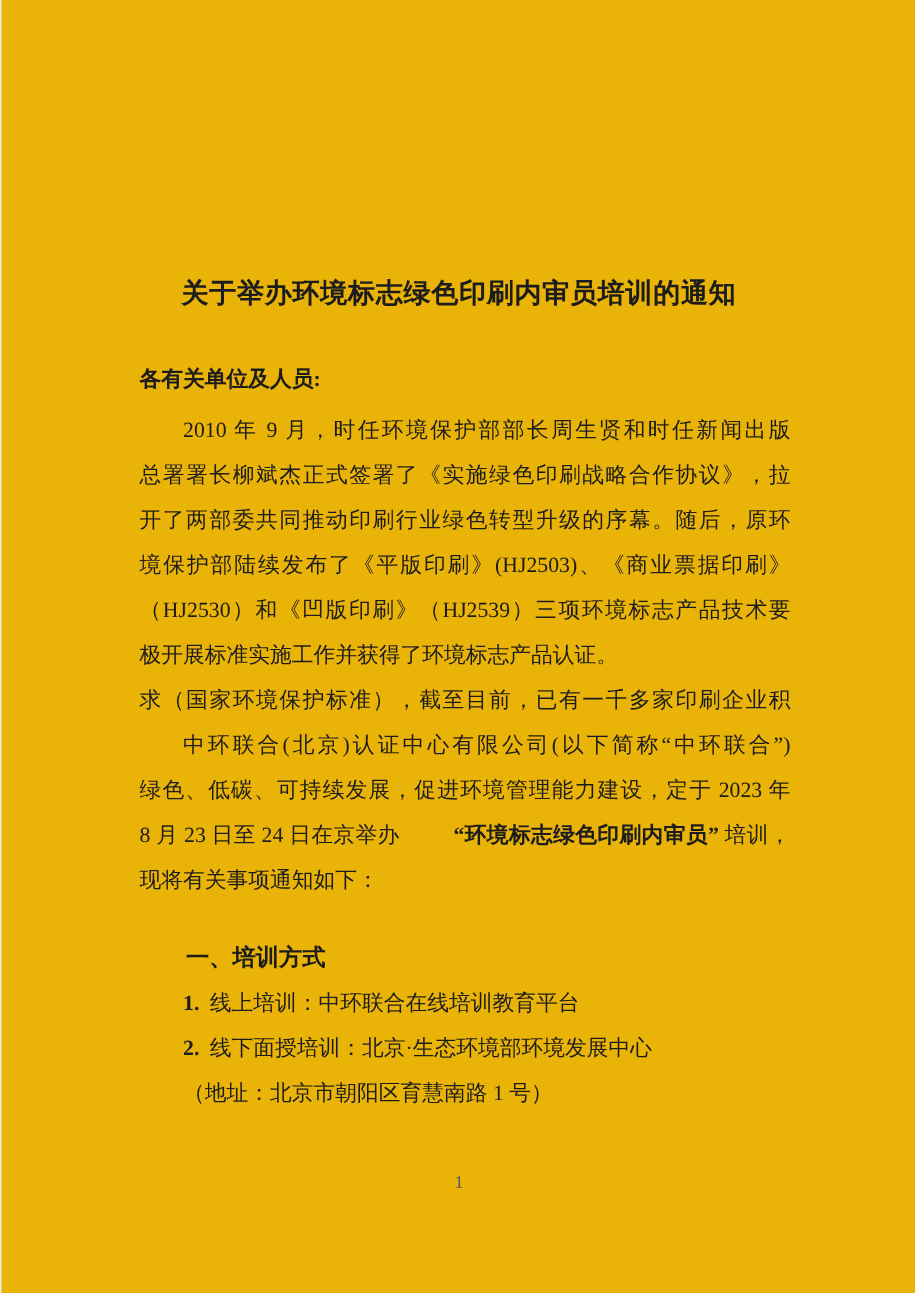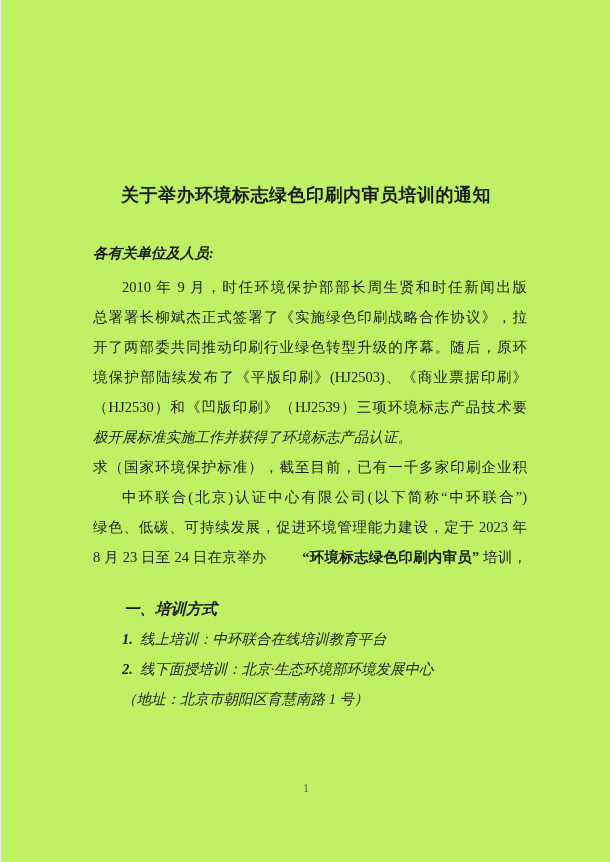--- a/index.html
+++ b/index.html
@@ -1,20 +1,20 @@
 <!DOCTYPE html>
 <html><head>
 <meta charset="utf-8">
 <style>
   html, body { margin: 0; padding: 0; background: #ffffff; }
   .page {
     position: relative;
     width: 610px;
     height: 862px;
-    background: #bef264;
+    background: #eab308;
     overflow: hidden;
     border-left: 1px solid #ececec;
     font-family: "Liberation Serif", "DejaVu Serif", serif;
     color: #1c1c1c;
   }
   .title {
     position: absolute;
     top: 182px;
     left: 0;
     width: 100%;
@@ -33,21 +33,20 @@
     line-height: 30px;
   }
   .line {
     text-align: justify;
     text-align-last: justify;
     word-break: keep-all;
   }
   .line.left, .salutation, .heading, .item {
     text-align: left;
     text-align-last: left;
-    font-style: italic;
   }
   .salutation { font-weight: bold; }
   .indent { text-indent: 2em; }
   .para1 { margin-top: 4px; }
   .heading {
     margin-top: 22px;
     text-indent: 2em;
     font-family: "Liberation Sans", "DejaVu Sans", sans-serif;
     font-weight: bold;
     font-size: 15.5px;
@@ -87,20 +86,21 @@
       <div class="line left">极开展标准实施工作并获得了环境标志产品认证。</div>
       <div class="line">求（国家环境保护标准），截至目前，已有一千多家印刷企业积</div>
     </div>
 
     <div class="para2">
       <div class="line indent">中环联合(北京)认证中心有限公司(以下简称“中环联合”)</div>
       <div class="line">绿色、低碳、可持续发展，促进环境管理能力建设，定于 2023 年</div>
       <div class="line">
         <span>8 月 23 日至 24 日在京举办 </span><span class="bold">“环境标志绿色印刷内审员”</span><span> 培训，</span>
       </div>
+      <div class="line left">现将有关事项通知如下：</div>
     </div>
 
     <div class="heading">一、培训方式</div>
 
     <div class="item">
       <span class="num">1.</span><span class="item-text">线上培训：中环联合在线培训教育平台</span>
     </div>
 
     <div class="item">
       <span class="num">2.</span><span class="item-text">线下面授培训：北京·生态环境部环境发展中心</span>

